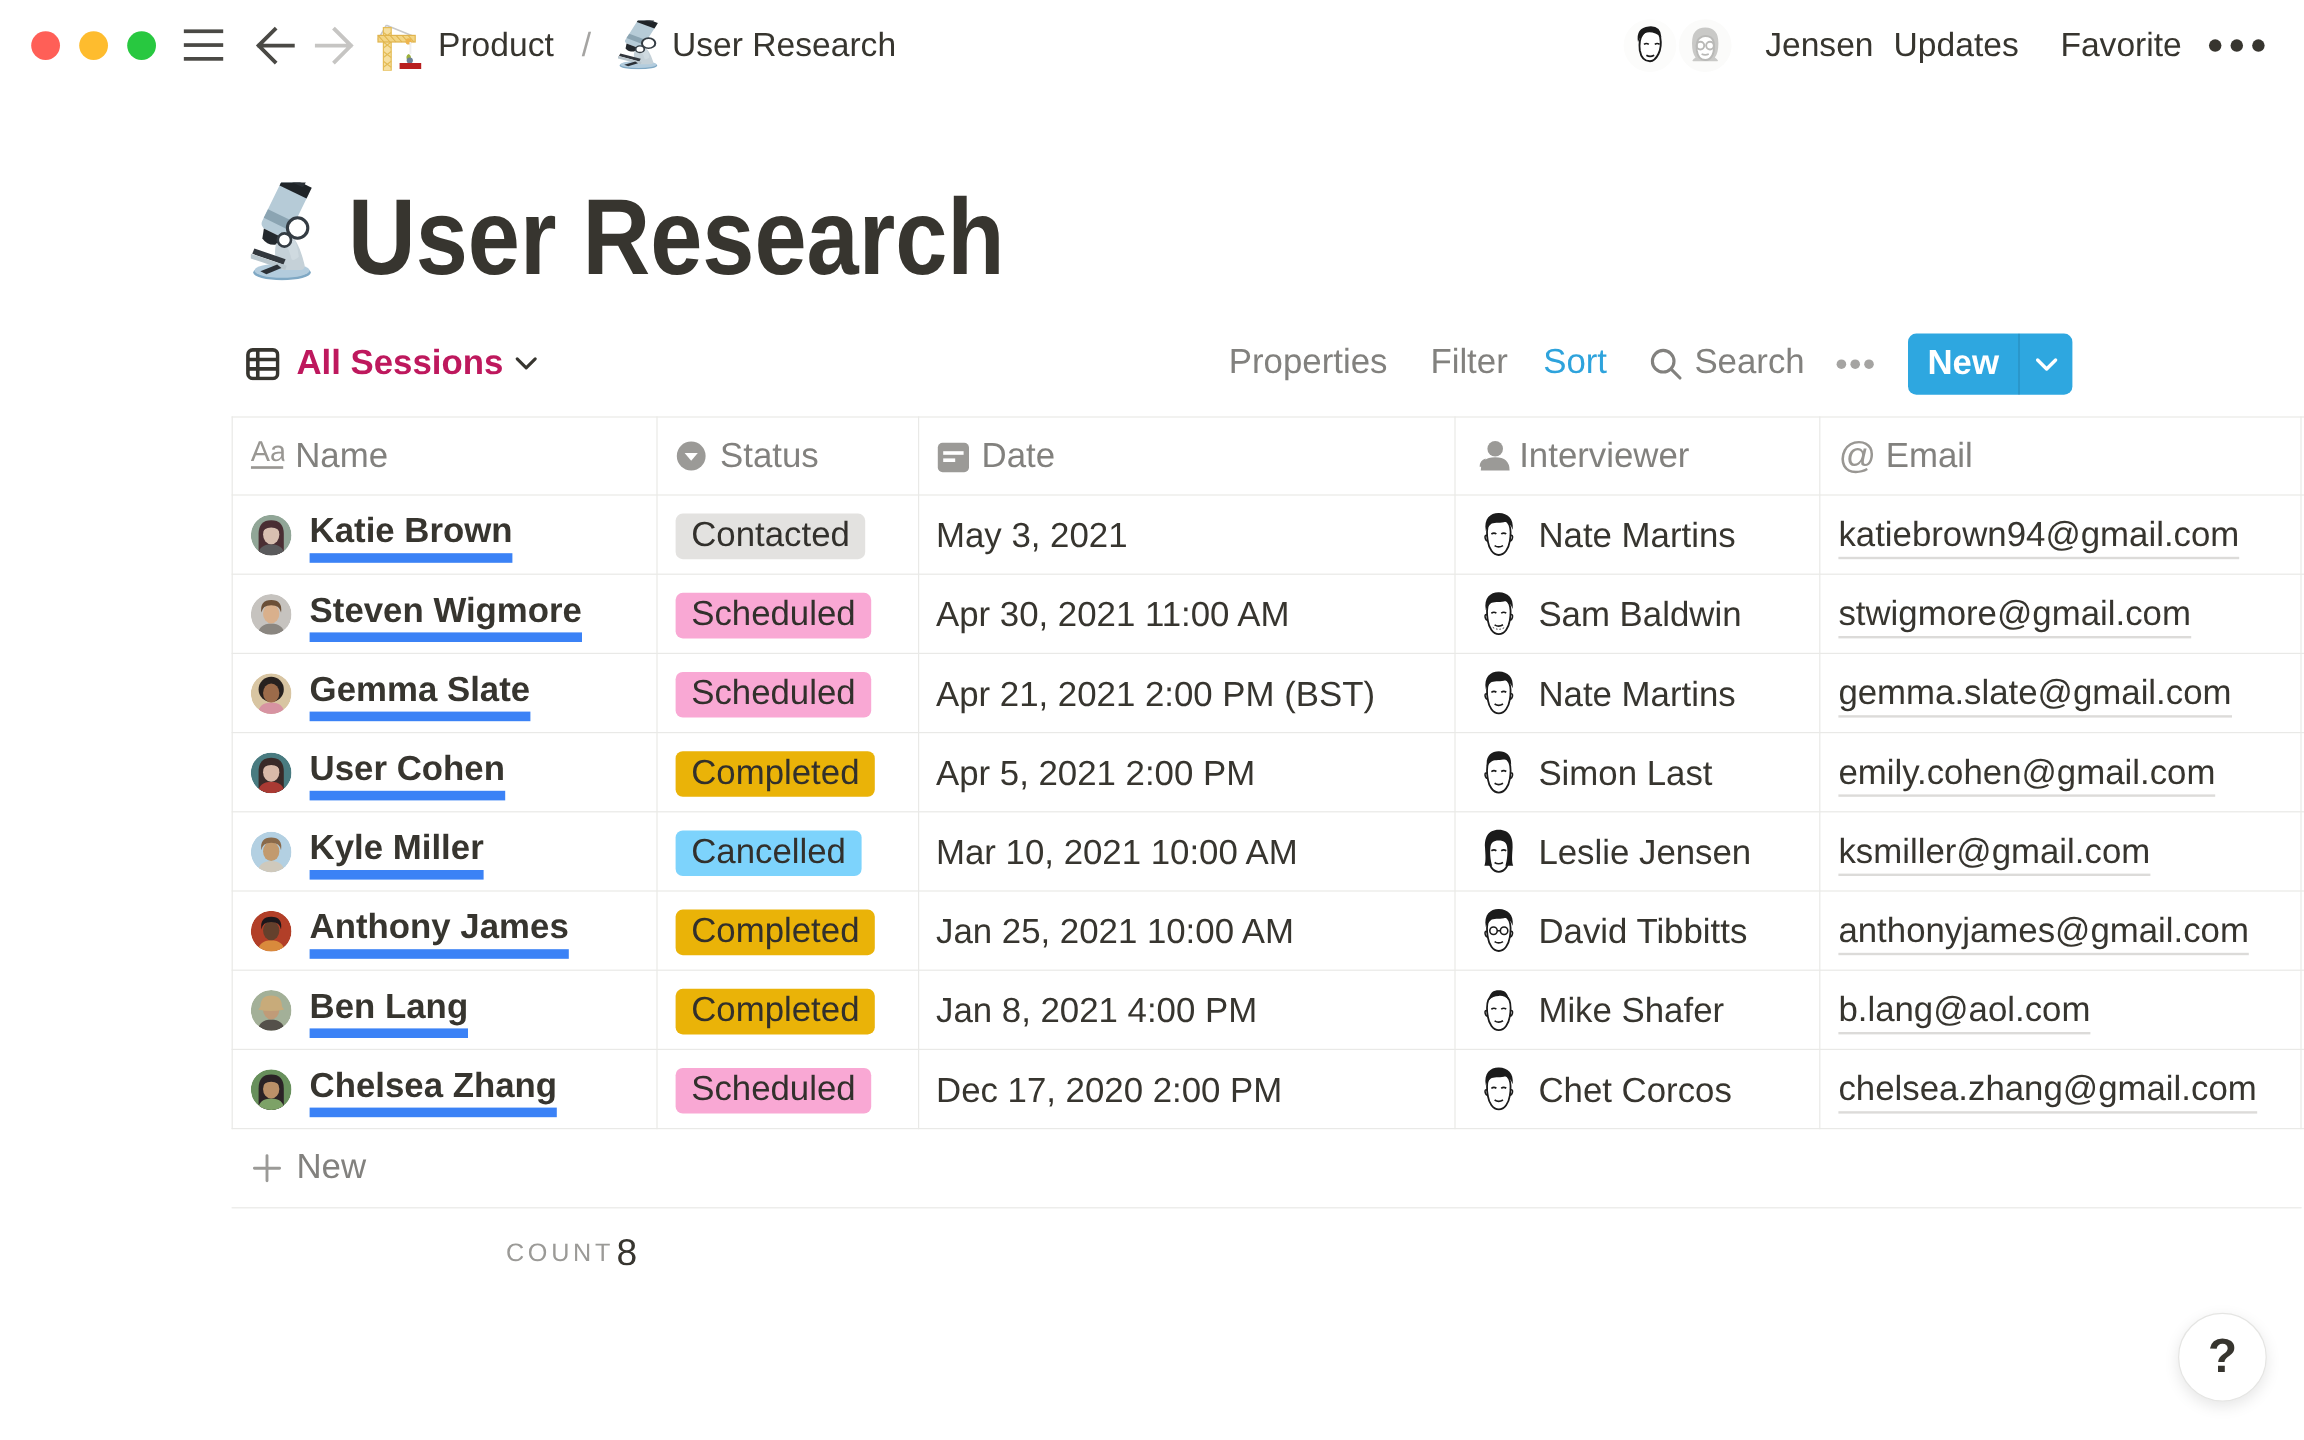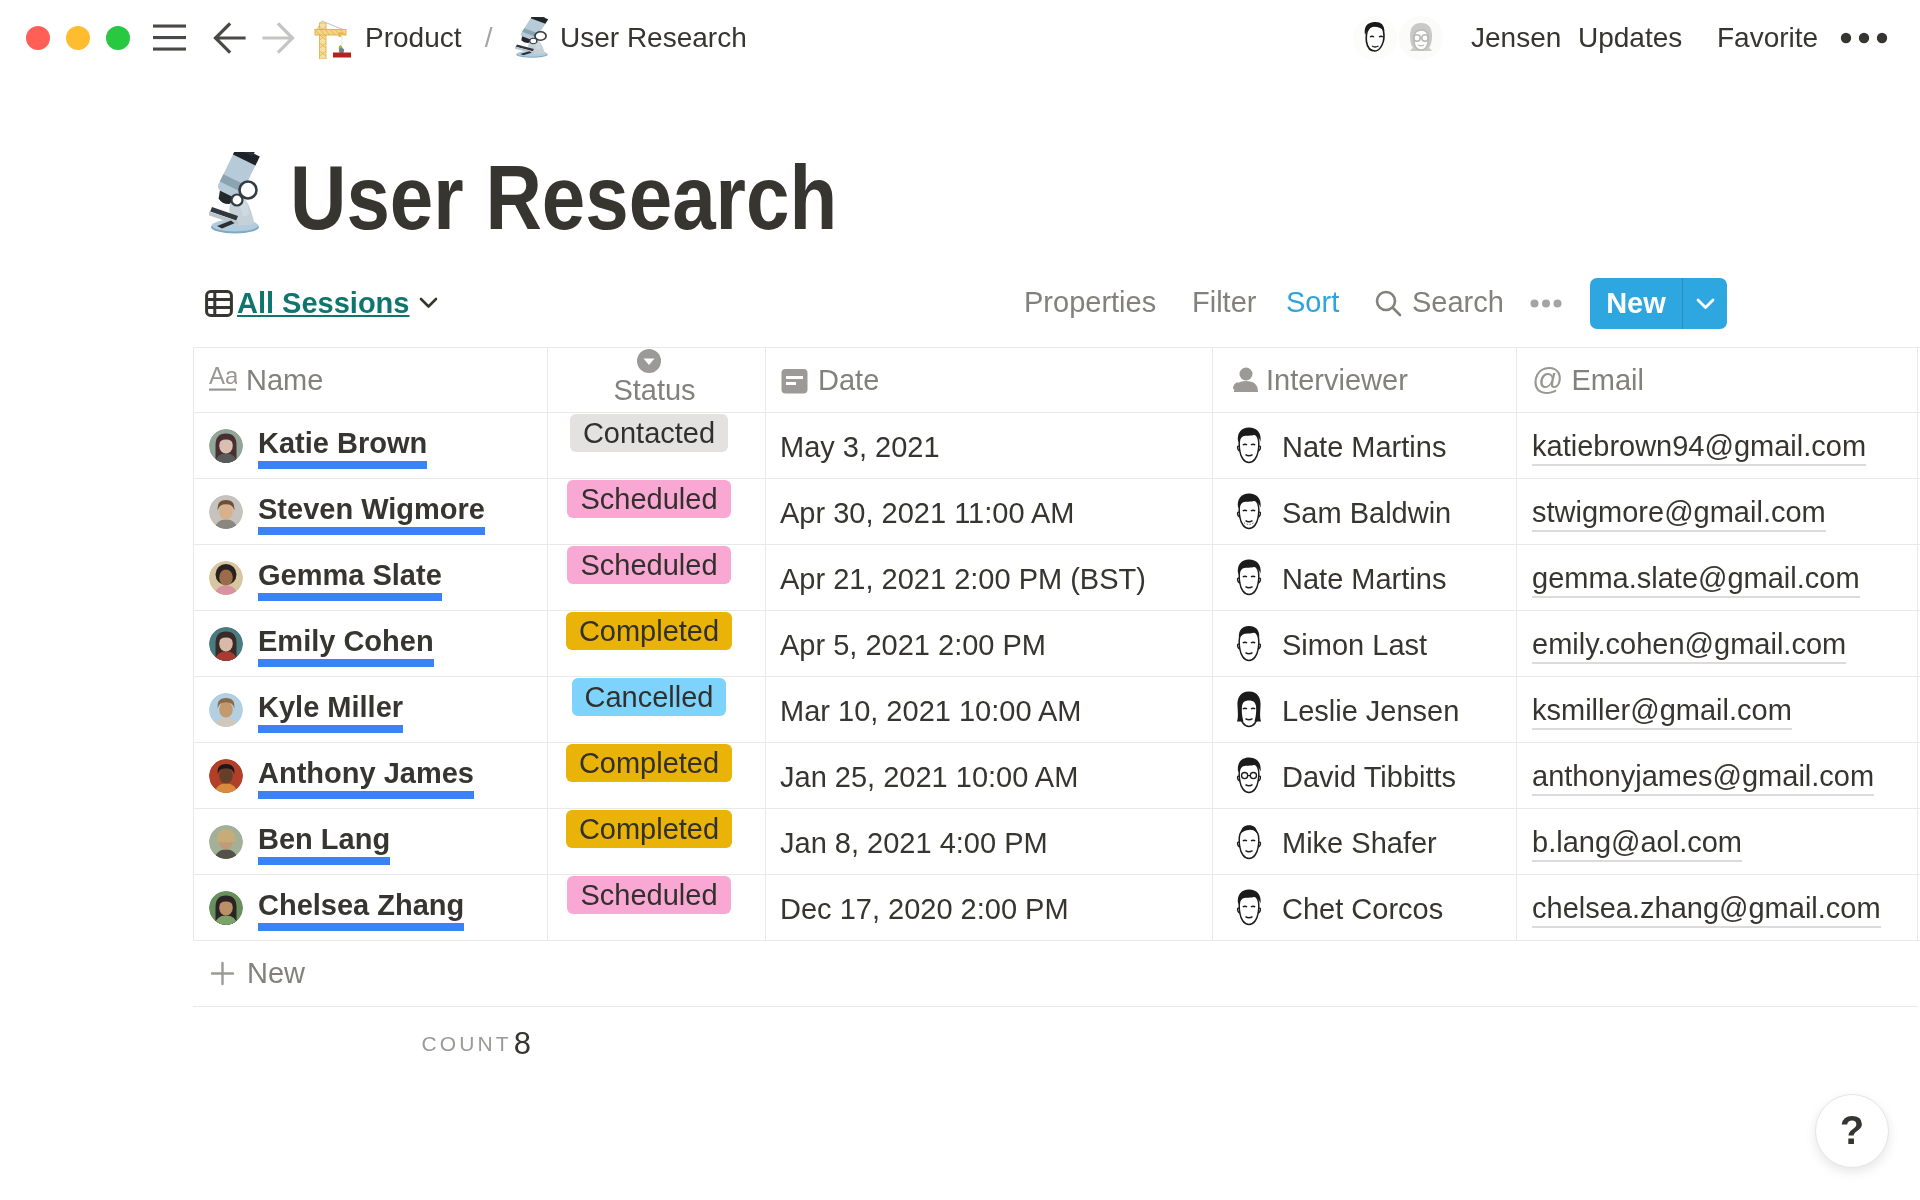--- a/index.html
+++ b/index.html
@@ -10,33 +10,33 @@
 
 .light { position:absolute; top:26px; width:24px; height:24px; border-radius:50%; }
 .tb-text { position:absolute; top:24px; font-size:28px; line-height:28px; color:#37352f; }
 .crumb-sep { color:#a5a4a2; }
 
 
 .pagetitle { position:absolute; left:290px; top:150px; font-size:90px; line-height:96px; font-weight:bold; color:#37352f; transform:scaleX(0.868); transform-origin:0 0; white-space:nowrap; }
 
 
 .toolbar-left { position:absolute; left:205px; top:283px; height:40px; display:flex; align-items:center; }
-.allsessions { font-size:29px; font-weight:bold; color:#0f766e; margin-left:4px;text-decoration:underline; }
+.allsessions { font-size:29px; font-weight:bold; color:#be185d; margin-left:14px; }
 .tb2 { position:absolute; top:286px; font-size:29px; color:#82817e; }
 .newbtn { position:absolute; left:1590px; top:278px; width:137px; height:51px; background:#2ea7e0; border-radius:7px; display:flex; }
 .newbtn .lbl { width:92px; display:flex; align-items:center; justify-content:center; color:#fff; font-weight:bold; font-size:29px; }
 .newbtn .sep { width:1px; background:rgba(20,60,90,0.25); margin:0; }
 .newbtn .chev { flex:1; display:flex; align-items:center; justify-content:center; }
 .vline { position:absolute; top:347px; width:1px; height:594px; background:#e9e9e7; }
 .row { position:absolute; left:193px; width:1856px; height:66px; border-bottom:1px solid #e9e9e7; }
 .hrow { border-top:1px solid #e9e9e7; }
 .cell { position:absolute; top:0; height:100%; display:flex; align-items:center; }
 .hdr { color:#82817e; font-size:29px; }
 .c-name  { left:16px;   width:338px; }
-.c-stat  { left:355px;  width:202px;flex-direction:column; }
+.c-stat  { left:370px;  width:202px; }
 .c-date  { left:587px;  width:431px; }
 .c-int   { left:1041px; width:286px; }
 .c-mail  { left:1339px; width:385px; }
 .nametx { position:relative; top:2px; font-size:29px; font-weight:bold; color:#37352f; border-bottom:8px solid #3b82f6; padding-bottom:1px; margin-left:15px; }
 .pill { position:relative; top:1px; height:38px; border-radius:6px; padding:0 13px; display:flex; align-items:center; font-size:29px; color:#32302c; }
 .p-gray  { background:#e3e2e0; }
 .p-blue  { background:#f9a8d4; }
 .p-green { background:#eab308; }
 .p-red   { background:#7dd3fc;text-align:center; }
 .datetx { position:relative; top:2px; font-size:29px; color:#37352f; }
@@ -342,21 +342,21 @@
             </clipPath>
           </defs>
  <g clip-path="url(#cp3)">
             <rect width="34" height="34" fill="#497b80"></rect>
  <path d="M6.5 34 L6.5 16 Q6.5 4.5 17 4.5 Q27.5 4.5 27.5 16 L27.5 34 Z" fill="#3a2a28"></path>
  <path d="M5.5 36 q0.5 -11.5 11.5 -11.5 q11 0 11.5 11.5z" fill="#a93a33"></path>
  <ellipse cx="17" cy="16.5" rx="6.8" ry="8" fill="#d9b9a8"></ellipse>
  <path d="M9 16 q-1 -9.5 8 -9.5 q9 0 8 9.5 q-1.5 -5.5 -8 -5.5 q-6.5 0 -8 5.5z" fill="#3a2a28"></path>
  </g>
         </svg>
-        <span class="nametx">Emily Cohen</span>
+        <span class="nametx">User Cohen</span>
       </div>
   <div class="cell c-stat">
         <span class="pill p-green">Completed</span>
       </div>
   <div class="cell c-date">
         <span class="datetx">Apr 5, 2021 2:00 PM</span>
       </div>
   <div class="cell c-int">
         <svg width="30" height="39" viewBox="0 0 30 39" style="flex:0 0 30px;">
  <path d="M15 36.5 C10 36.5 6.8 31 5.8 25 C5 20 4.8 15 6.2 11.5 C8 7.5 11 6 15 6 C19 6 22 7.5 23.8 11.5 C25.2 15 25 20 24.2 25 C23.2 31 20 36.5 15 36.5 Z" fill="#fff" stroke="#1b1b1b" stroke-width="1.5"></path>

